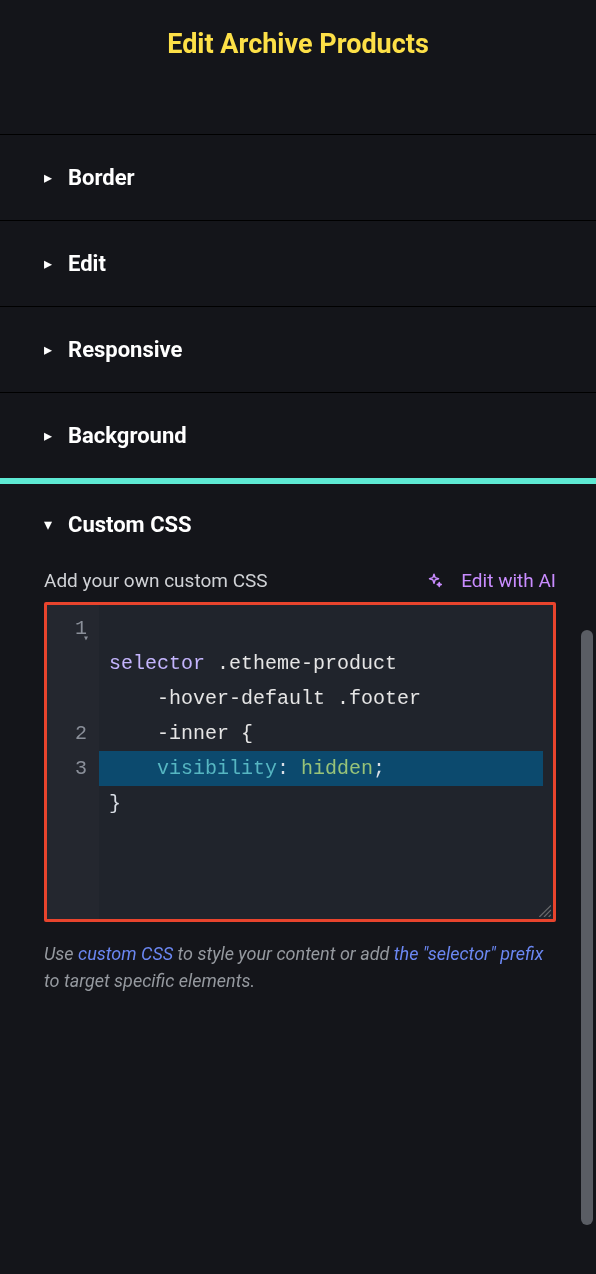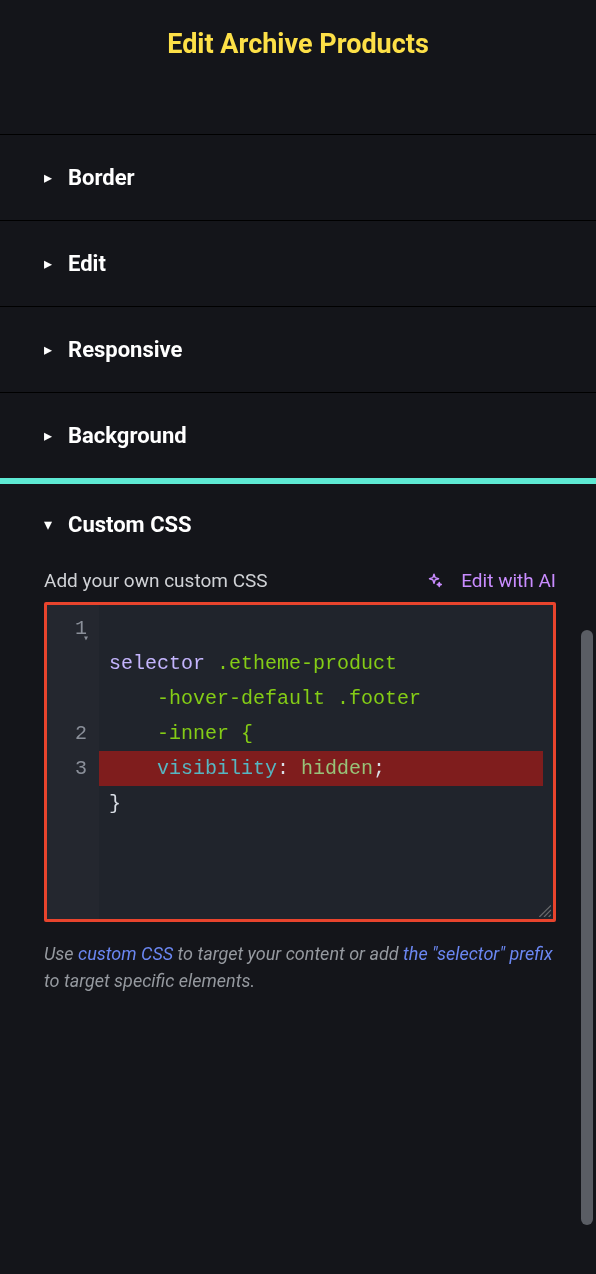--- a/index.html
+++ b/index.html
@@ -116,23 +116,23 @@
       font-size: 10px;
       color: #8a8f99;
     }
     .code {
       padding: 6px 10px 6px 10px;
       flex: 1;
       white-space: pre;
       color: #dfe2e8;
     }
     .code .line { height: 35px; }
-    .code .line.hl { background: #7f1d1d; margin-left: -10px; padding-left: 10px; }
+    .code .line.hl { background: #0c4a6e; margin-left: -10px; padding-left: 10px; }
     .tok-selector { color: #c4b5fd; }
-    .tok-class { color: #84cc16; }
+    .tok-class { color: #e5e5e5; }
     .tok-brace { color: #d9dee6; }
     .tok-prop { color: #56b6c2; }
     .tok-colon { color: #d9dee6; }
     .tok-val { color: #98c379; }
     .tok-semi { color: #d9dee6; }
 
     .resize-handle {
       position: absolute;
       right: 2px;
       bottom: 2px;
@@ -236,21 +236,21 @@
       <div class="resize-handle">
         <svg viewBox="0 0 12 12" width="14" height="14">
           <line x1="2" y1="12" x2="12" y2="2" stroke="#888" stroke-width="1"></line>
           <line x1="6" y1="12" x2="12" y2="6" stroke="#888" stroke-width="1"></line>
           <line x1="10" y1="12" x2="12" y2="10" stroke="#888" stroke-width="1"></line>
         </svg>
       </div>
     </div>
 
     <div class="footer-hint">
-      <span>Use </span><a href="#">custom CSS</a><span> to target your content or add </span><a href="#">the "selector" prefix</a><span> to target specific elements.</span>
+      <span>Use </span><a href="#">custom CSS</a><span> to style your content or add </span><a href="#">the "selector" prefix</a><span> to target specific elements.</span>
     </div>
   </div>
 
 </div>
 
 <div class="scrollbar-track">
   <div class="scrollbar-thumb"></div>
 </div>
 
 </body></html>

